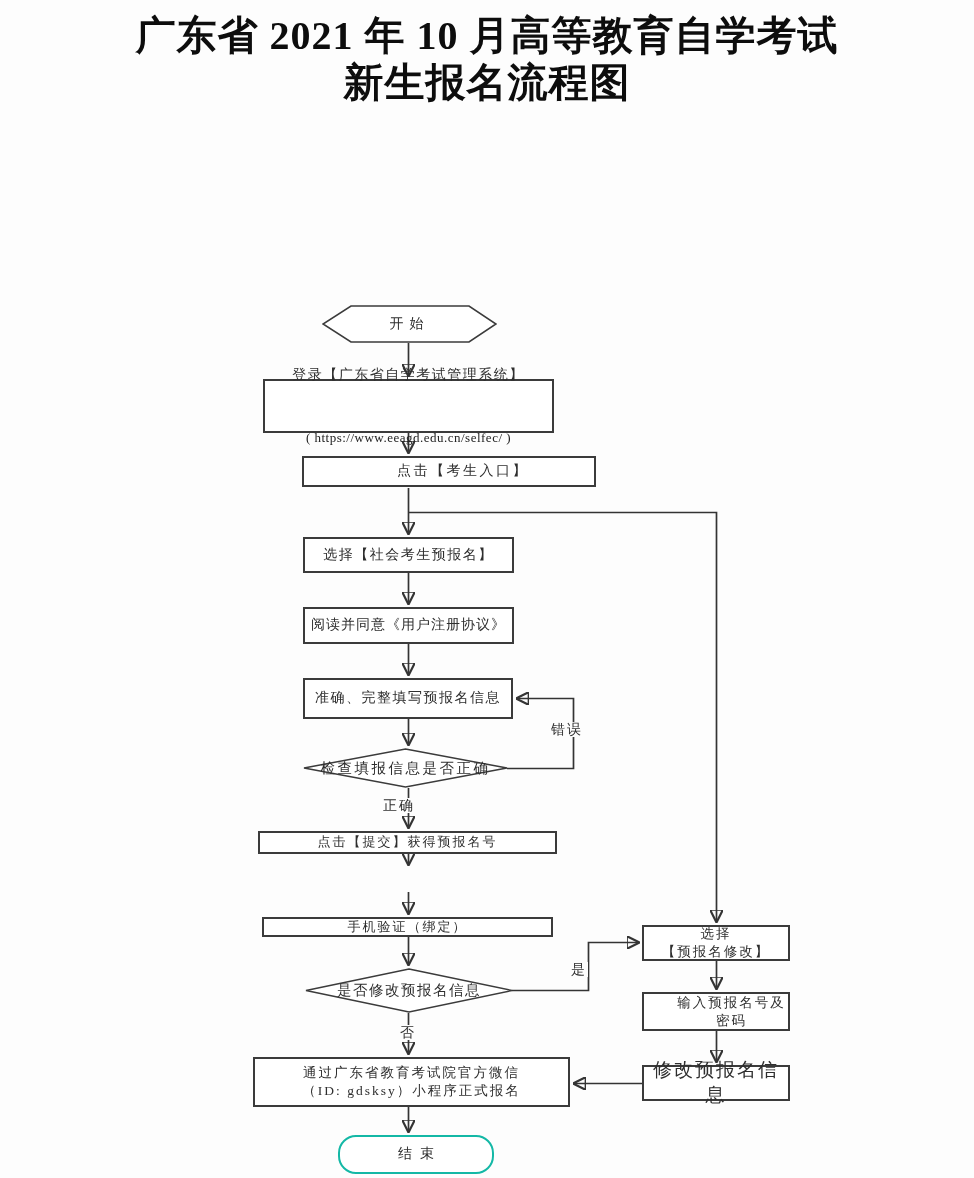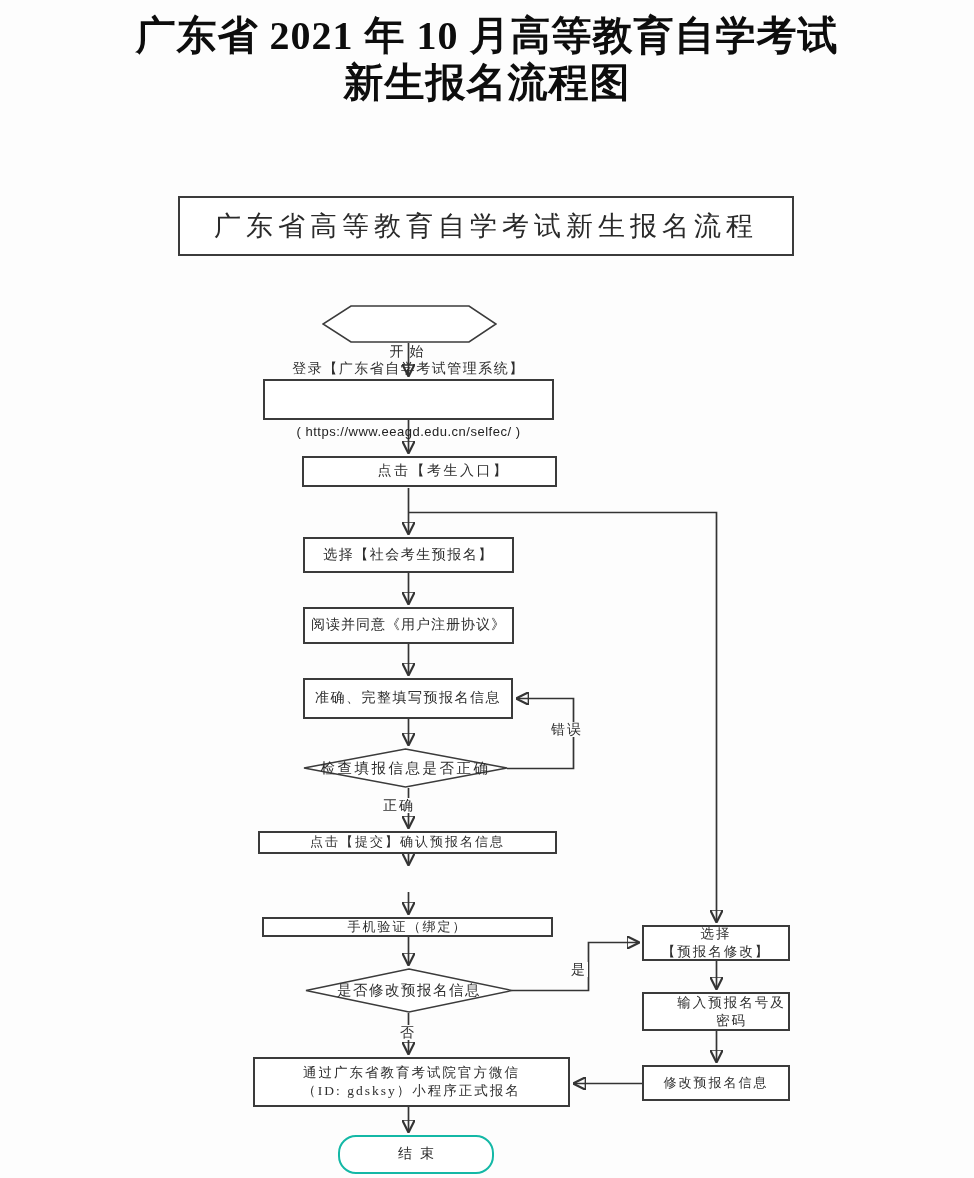--- a/index.html
+++ b/index.html
@@ -23,21 +23,21 @@
     text-align:center;box-sizing:border-box;
   }
   .shape{position:absolute;}
   .shape svg{position:absolute;left:0;top:0;display:block;}
   .shape .lbl{
     position:absolute;left:0;top:0;width:100%;height:100%;
     display:flex;align-items:center;justify-content:center;
   }
   .t14{font-size:14px;letter-spacing:2.5px;color:#2e2e2e;line-height:1.35;}
   .t13{font-size:13px;letter-spacing:2px;color:#2e2e2e;line-height:1.3;}
-  .mono{font-family:Liberation Sans, sans-serif;font-size:13px;letter-spacing:0.5px;text-align:right;}
+  .mono{font-family:Liberation Serif, serif;font-size:13px;letter-spacing:0.5px;text-align:right;}
   .edges{position:absolute;left:0;top:0;}
   .edges path{fill:none;stroke:#343434;stroke-width:1.7px;}
   .edge-label{
     position:absolute;font-size:14px;letter-spacing:2px;color:#2e2e2e;
     background:#fdfdfd;padding:0 1px;line-height:1.1;
   }
   .stadium{
     position:absolute;left:338px;top:1135px;width:152px;height:35px;
     border:2px solid #14b8a6;border-radius:18px;background:#fff;
     display:flex;align-items:center;justify-content:center;
@@ -70,37 +70,34 @@
     <path d="M408.5 892 L408.5 913" marker-end="url(#arrow)"></path>
     <path d="M408.5 937 L408.5 964" marker-end="url(#arrow)"></path>
     <path d="M408.5 1013 L408.5 1053" marker-end="url(#arrow)"></path>
     <path d="M512 990.5 L588.5 990.5 L588.5 942.5 L638 942.5" marker-end="url(#arrow)"></path>
     <path d="M716.5 961 L716.5 988" marker-end="url(#arrow)"></path>
     <path d="M716.5 1031 L716.5 1061" marker-end="url(#arrow)"></path>
     <path d="M642 1083.5 L574.5 1083.5" marker-end="url(#arrow)"></path>
     <path d="M408.5 1107 L408.5 1131" marker-end="url(#arrow)"></path>
   </svg>
 
-  <div class="hdrbox">
-    <span>广东省高等教育自学考试新生报名流程</span>
-  </div>
 
   <div class="shape" style="left:322px;top:305px;width:175px;height:38px;">
     <svg width="175" height="38" viewBox="0 0 175 38">
       <polygon points="29,1 147,1 174,19 147,37 29,37 1,19" fill="#fff" stroke="#3b3b3b" stroke-width="1.6"></polygon>
     </svg>
-    <span class="lbl t14" style="letter-spacing:6px;margin-top:28px;">开始</span>
+    <span class="lbl t14" style="letter-spacing:6px;">开始</span>
   </div>
 
-  <div class="box" style="left:263px;top:379px;width:291px;height:41px;gap:46px;">
+  <div class="box" style="left:263px;top:379px;width:291px;height:54px;gap:46px;">
     <span class="t14" style="letter-spacing:1.5px;">登录【广东省自学考试管理系统】</span>
     <span class="mono">( https://www.eeagd.edu.cn/selfec/ )</span>
   </div>
 
-  <div class="box" style="left:302px;top:456px;width:255px;height:31px;padding-left:28px;">
+  <div class="box" style="left:302px;top:456px;width:294px;height:31px;padding-left:28px;">
     <span class="t14">点击【考生入口】</span>
   </div>
 
   <div class="box" style="left:303px;top:537px;width:211px;height:36px;">
     <span class="t14" style="letter-spacing:1.5px;">选择【社会考生预报名】</span>
   </div>
 
   <div class="box" style="left:303px;top:607px;width:211px;height:37px;">
     <span class="t14" style="letter-spacing:1px;">阅读并同意《用户注册协议》</span>
   </div>
@@ -110,21 +107,21 @@
   </div>
 
   <div class="shape" style="left:303px;top:748px;width:205px;height:40px;">
     <svg width="205" height="40" viewBox="0 0 205 40">
       <polygon points="102.5,1 204,20 102.5,39 1,20" fill="#fff" stroke="#3b3b3b" stroke-width="1.5"></polygon>
     </svg>
     <span class="lbl" style="font-size:14.5px;letter-spacing:2.5px;color:#2e2e2e;">检查填报信息是否正确</span>
   </div>
 
   <div class="box" style="left:258px;top:831px;width:299px;height:23px;">
-    <span class="t13">点击【提交】确认预报名信息</span>
+    <span class="t13">点击【提交】获得预报名号</span>
   </div>
 
 
   <div class="box" style="left:262px;top:917px;width:291px;height:20px;">
     <span class="t13">手机验证（绑定）</span>
   </div>
 
   <div class="shape" style="left:305px;top:968px;width:208px;height:45px;">
     <svg width="208" height="45" viewBox="0 0 208 45">
       <polygon points="104,1 207,22.5 104,44 1,22.5" fill="#fff" stroke="#3b3b3b" stroke-width="1.5"></polygon>
@@ -145,21 +142,21 @@
     <span class="t13" style="font-size:13.5px;">选择</span>
     <span class="t13" style="font-size:13.5px;">【预报名修改】</span>
   </div>
 
   <div class="box" style="left:642px;top:992px;width:148px;height:39px;padding-left:31px;">
     <span class="t13" style="font-size:13.5px;">输入预报名号及</span>
     <span class="t13" style="font-size:13.5px;">密码</span>
   </div>
 
   <div class="box" style="left:642px;top:1065px;width:148px;height:36px;">
-    <span class="t13" style="font-size:13px;">修改预报名信息</span>
+    <span class="t13" style="font-size:19px;">修改预报名信息</span>
   </div>
 
   <span class="edge-label" style="left:382px;top:798px;">正确</span>
   <span class="edge-label" style="left:550px;top:722px;">错误</span>
   <span class="edge-label" style="left:570px;top:962px;">是</span>
   <span class="edge-label" style="left:399px;top:1025px;">否</span>
 
 </div>
 
 </body></html>

